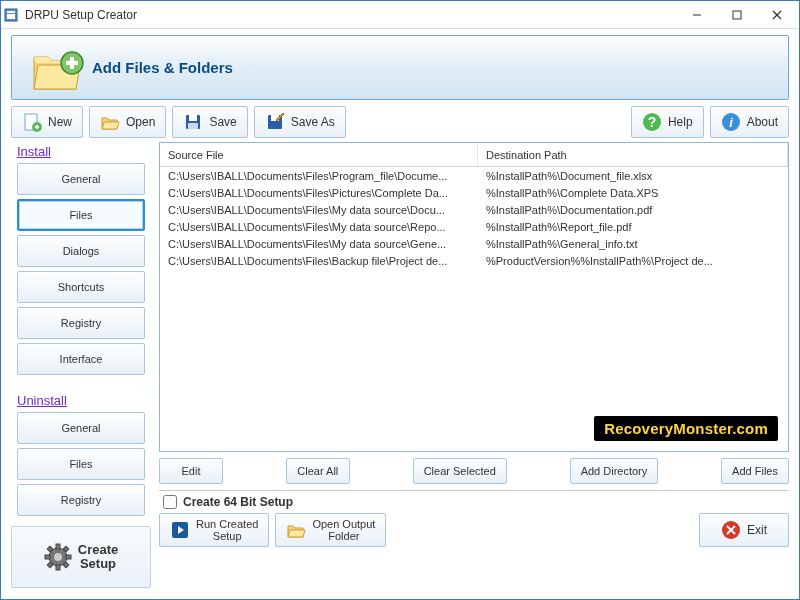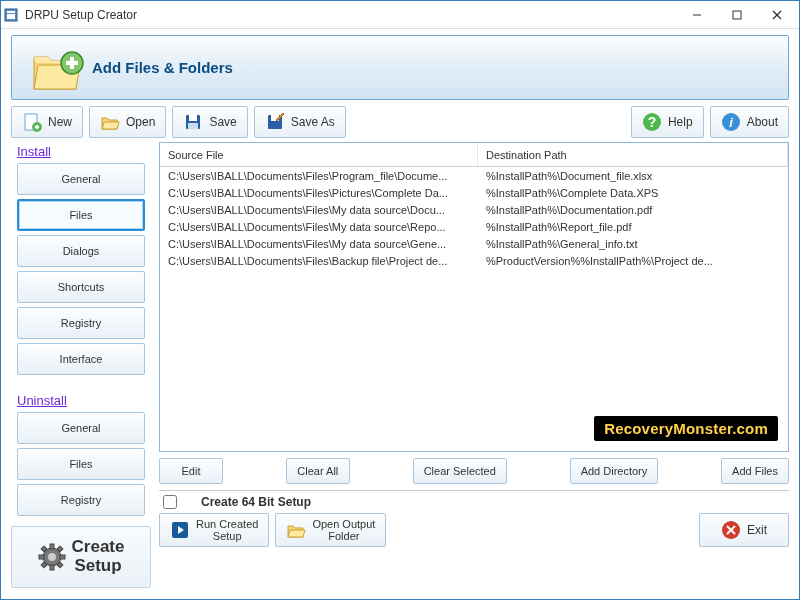--- a/index.html
+++ b/index.html
@@ -20,21 +20,21 @@
 
 .main-area { display: flex; padding: 0 10px 6px 10px; gap: 8px; }
 .sidebar { width: 140px; display: flex; flex-direction: column; gap: 0; }
 .side-group-title { font-size: 13px; font-weight: normal; color: #6d28d9; margin: 2px 0 4px 6px; text-decoration: underline; }
 .side-btns { display: flex; flex-direction: column; gap: 4px; padding: 0 6px 2px 6px; }
 .side-btn { height: 32px; border: 1px solid #a9c6de; background: linear-gradient(#fdfefe, #e8f0f7); font-size: 11px; color: #333; cursor: pointer; display: flex; align-items: center; justify-content: center; border-radius: 2px; }
 .side-btn.selected { border: 2px solid #2a8dd4; background: #f5fbff; box-shadow: inset 0 0 0 1px #a9d4f2; padding: 0; }
 
 .side-bottom { margin-top: 8px; border: 1px solid #bfd4e6; background: linear-gradient(#f8fbfd, #eaf1f7); height: 62px; display: flex; align-items: center; justify-content: center; gap: 6px; cursor: pointer; border-radius: 2px; }
 .side-bottom .gear { width: 28px; height: 28px; }
-.side-bottom .txt { font-size: 17px; font-weight: bold; color: #333; line-height: 1.1; text-align: center; }
+.side-bottom .txt { font-size: 13px; font-weight: bold; color: #333; line-height: 1.1; text-align: center; }
 
 .content { flex: 1; display: flex; flex-direction: column; }
 .table-wrap { border: 1px solid #8fb8d8; background: #fff; height: 310px; overflow: hidden; position: relative; }
 .table-header { display: flex; height: 24px; border-bottom: 1px solid #d0d0d0; font-size: 11px; color: #333; }
 .th { padding: 4px 8px; border-right: 1px solid #e5e5e5; display: flex; align-items: center; }
 .th1 { width: 318px; }
 .th2 { flex: 1; }
 .table-body { font-size: 11px; color: #333; }
 .tr { display: flex; height: 17px; align-items: center; }
 .td { padding: 0 8px; overflow: hidden; white-space: nowrap; text-overflow: ellipsis; }
@@ -42,21 +42,21 @@
 .td2 { flex: 1; }
 
 .watermark { position: absolute; right: 10px; bottom: 10px; background: #000; color: #ffd24a; font-weight: bold; font-size: 15px; padding: 4px 10px; border-radius: 2px; font-family: Arial, sans-serif; letter-spacing: 0.2px; }
 
 .action-row { display: flex; justify-content: space-between; padding: 6px 0 4px 0; }
 .action-row .btn { height: 26px; padding: 0 10px; min-width: 64px; justify-content: center; font-size: 11px; }
 
 .divider { border-top: 1px solid #c9c9c9; margin: 2px 0; }
 
 .bottom-row { display: flex; align-items: center; padding: 2px 0 0 0; gap: 10px; }
-.checkbox-wrap { display: flex; align-items: center; gap: 24px; font-size: 12px; font-weight: bold; color: #333; margin-left: 4px; }
+.checkbox-wrap { display: flex; align-items: center; gap: 6px; font-size: 12px; font-weight: bold; color: #333; margin-left: 4px; }
 .checkbox-wrap input { width: 14px; height: 14px; }
 
 .bottom-btns { display: flex; gap: 6px; padding: 4px 0 0 0; align-items: center; }
 .bottom-btns .spacer { flex: 1; }
 .bottom-btns .btn { height: 34px; min-width: 90px; justify-content: center; }
 .bottom-btns .btn .txt { text-align: center; line-height: 1.1; font-size: 11px; }
 
 svg { display: block; }
 </style>
 </head>

